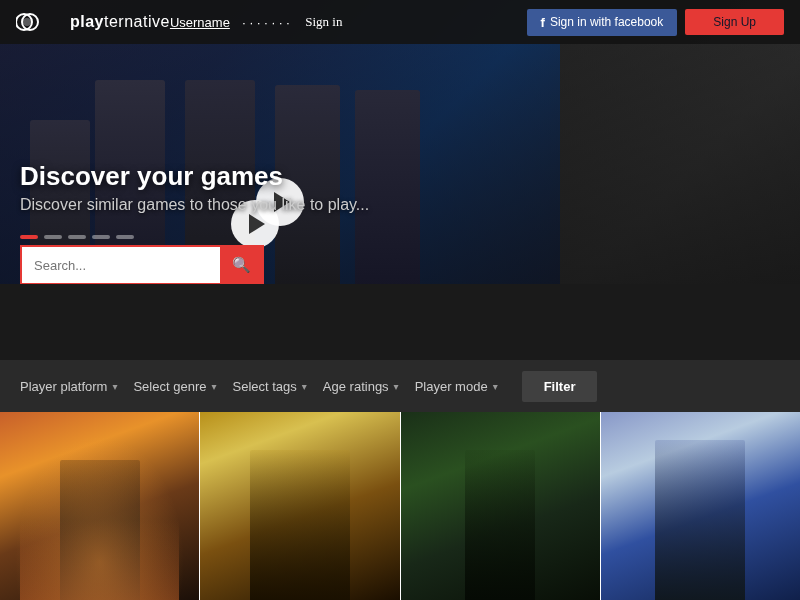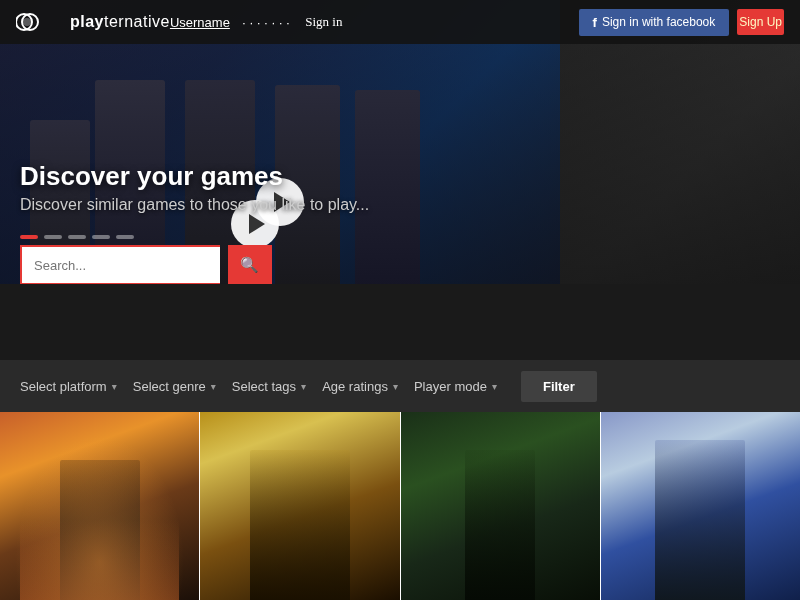--- a/index.html
+++ b/index.html
@@ -66,23 +66,23 @@
       padding: 6px 14px;
       font-size: 12px;
       cursor: pointer;
       border-radius: 2px;
       display: flex;
       align-items: center;
       gap: 5px;
     }
     .btn-signup {
       background: #e53935;
-      color: #fef9c3;
+      color: #0f172a;
       border: none;
-      padding: 6px 2px;
+      padding: 6px 28px;
       font-size: 12px;
       cursor: pointer;
       border-radius: 2px;
     }
 
     
     .hero {
       position: absolute;
       top: 0; left: 0; right: 0;
       height: 284px;
@@ -194,21 +194,21 @@
     }
     .dot.active { background: #e53935; }
 
     
     .search-bar {
       position: absolute;
       bottom: -1px;
       left: 20px;
       display: flex;
       align-items: flex-end;
-      gap: 8px;
+      gap: 0;
       z-index: 20;
     }
     .search-input {
       width: 200px;
       height: 40px;
       border: 2px solid #e53935;
       padding: 0 12px;
       font-size: 13px;
       color: #999;
       background: #fff;
@@ -383,21 +383,21 @@
     <button class="btn-facebook">
       <span style="font-weight:bold; font-size:13px;">f</span>
       <span>Sign in with facebook</span>
     </button>
     <button class="btn-signup">Sign Up</button>
   </div>
 </div>
 
 <div class="filter-bar">
   <div class="filter-dropdown">
-    <span>Select platform</span>
+    <span>Player platform</span>
     <span class="arrow">▾</span>
   </div>
   <div class="filter-dropdown">
     <span>Select genre</span>
     <span class="arrow">▾</span>
   </div>
   <div class="filter-dropdown">
     <span>Select tags</span>
     <span class="arrow">▾</span>
   </div>

